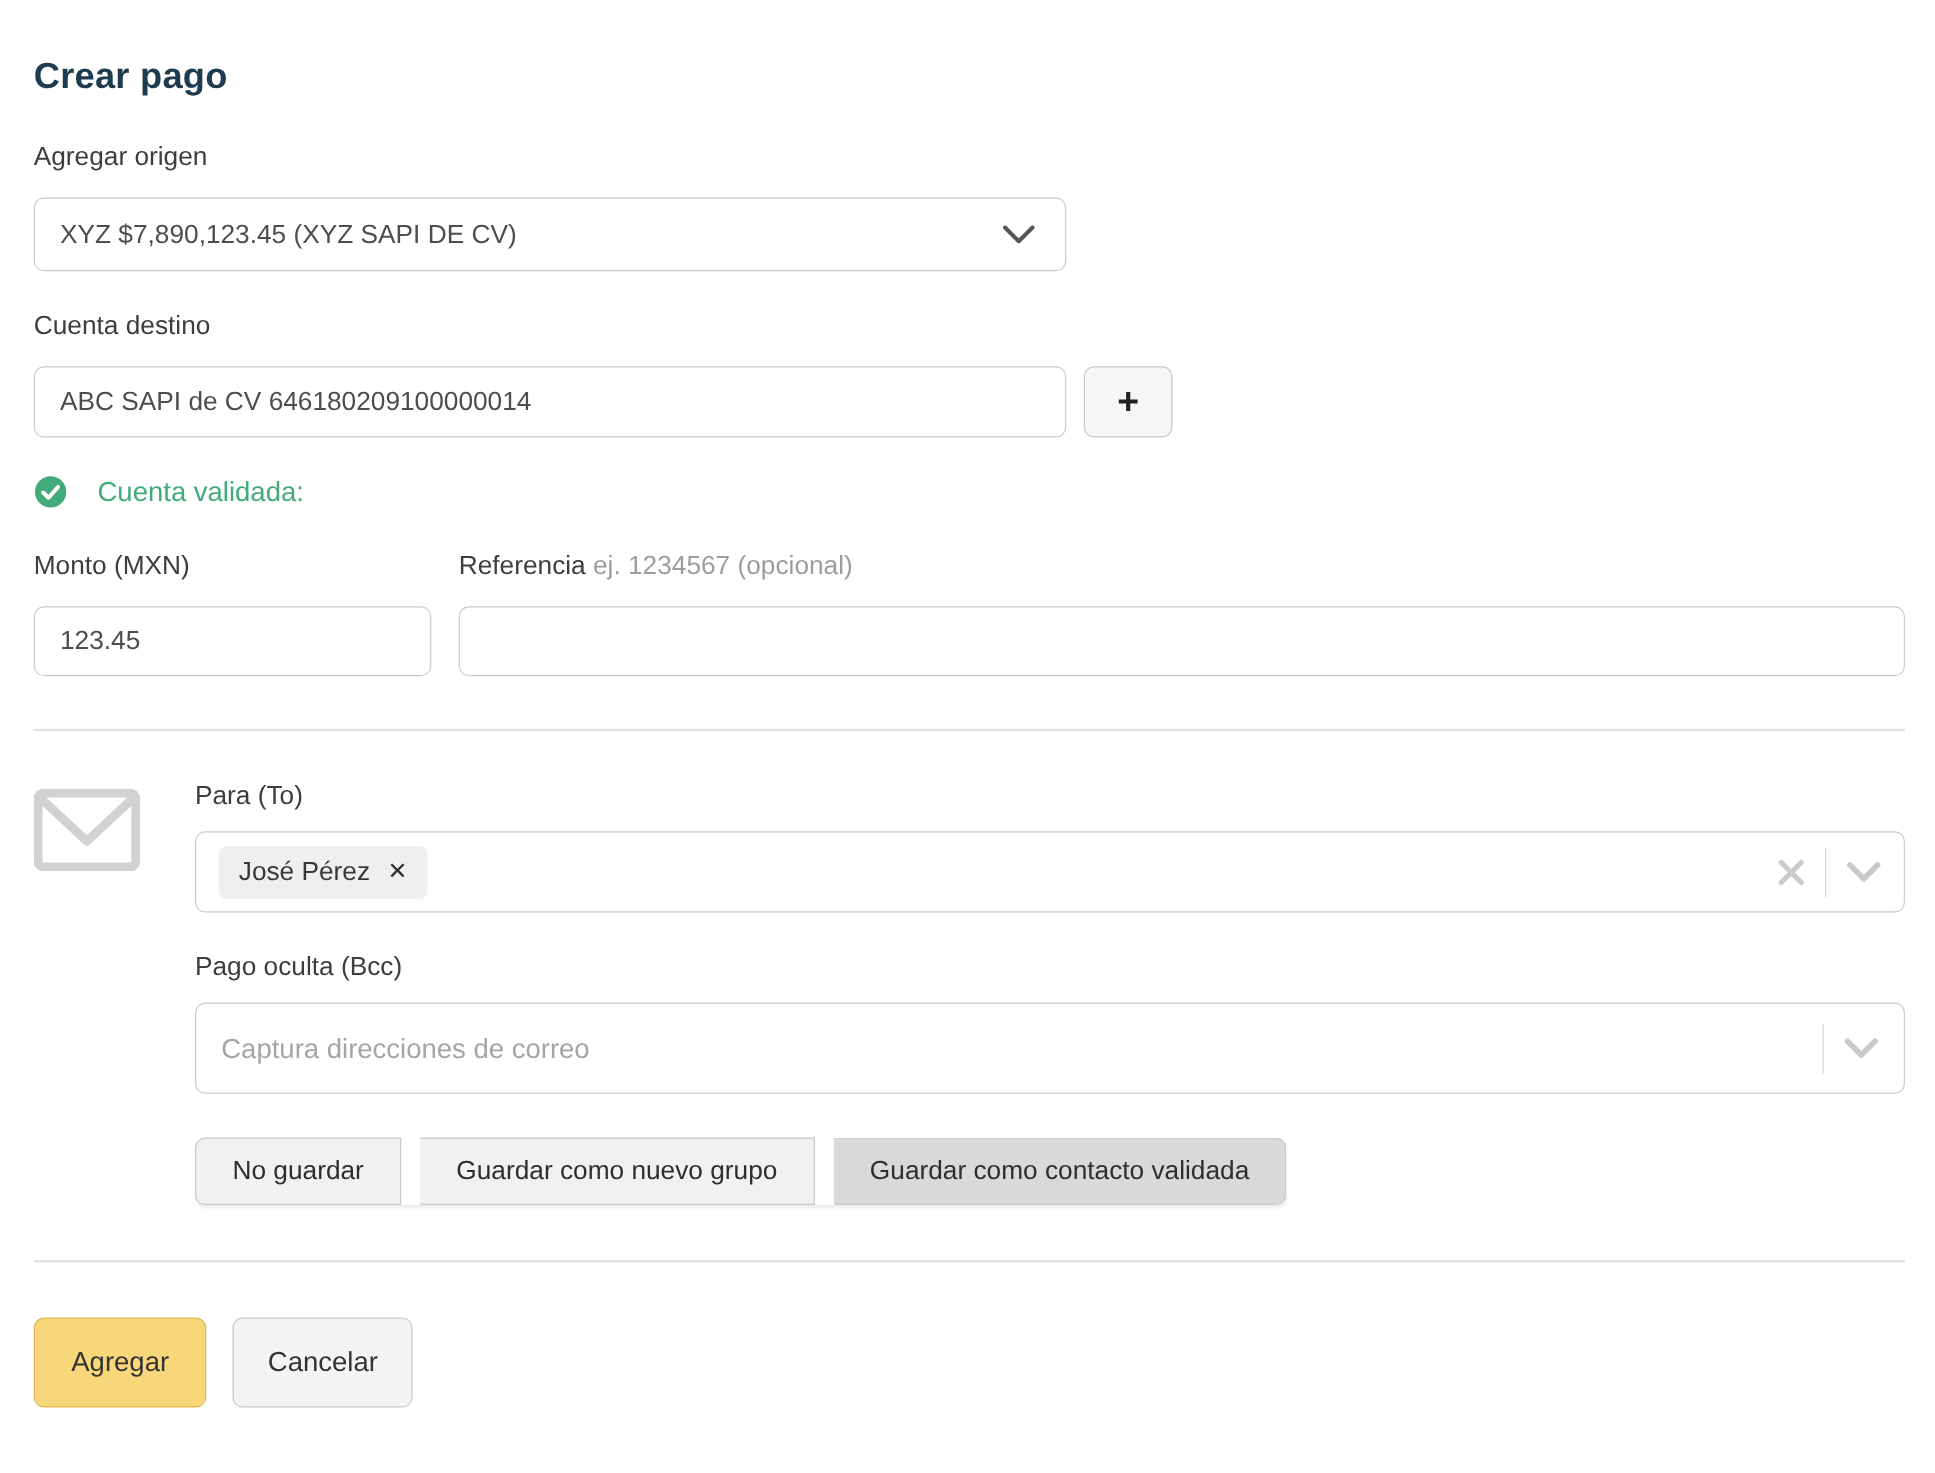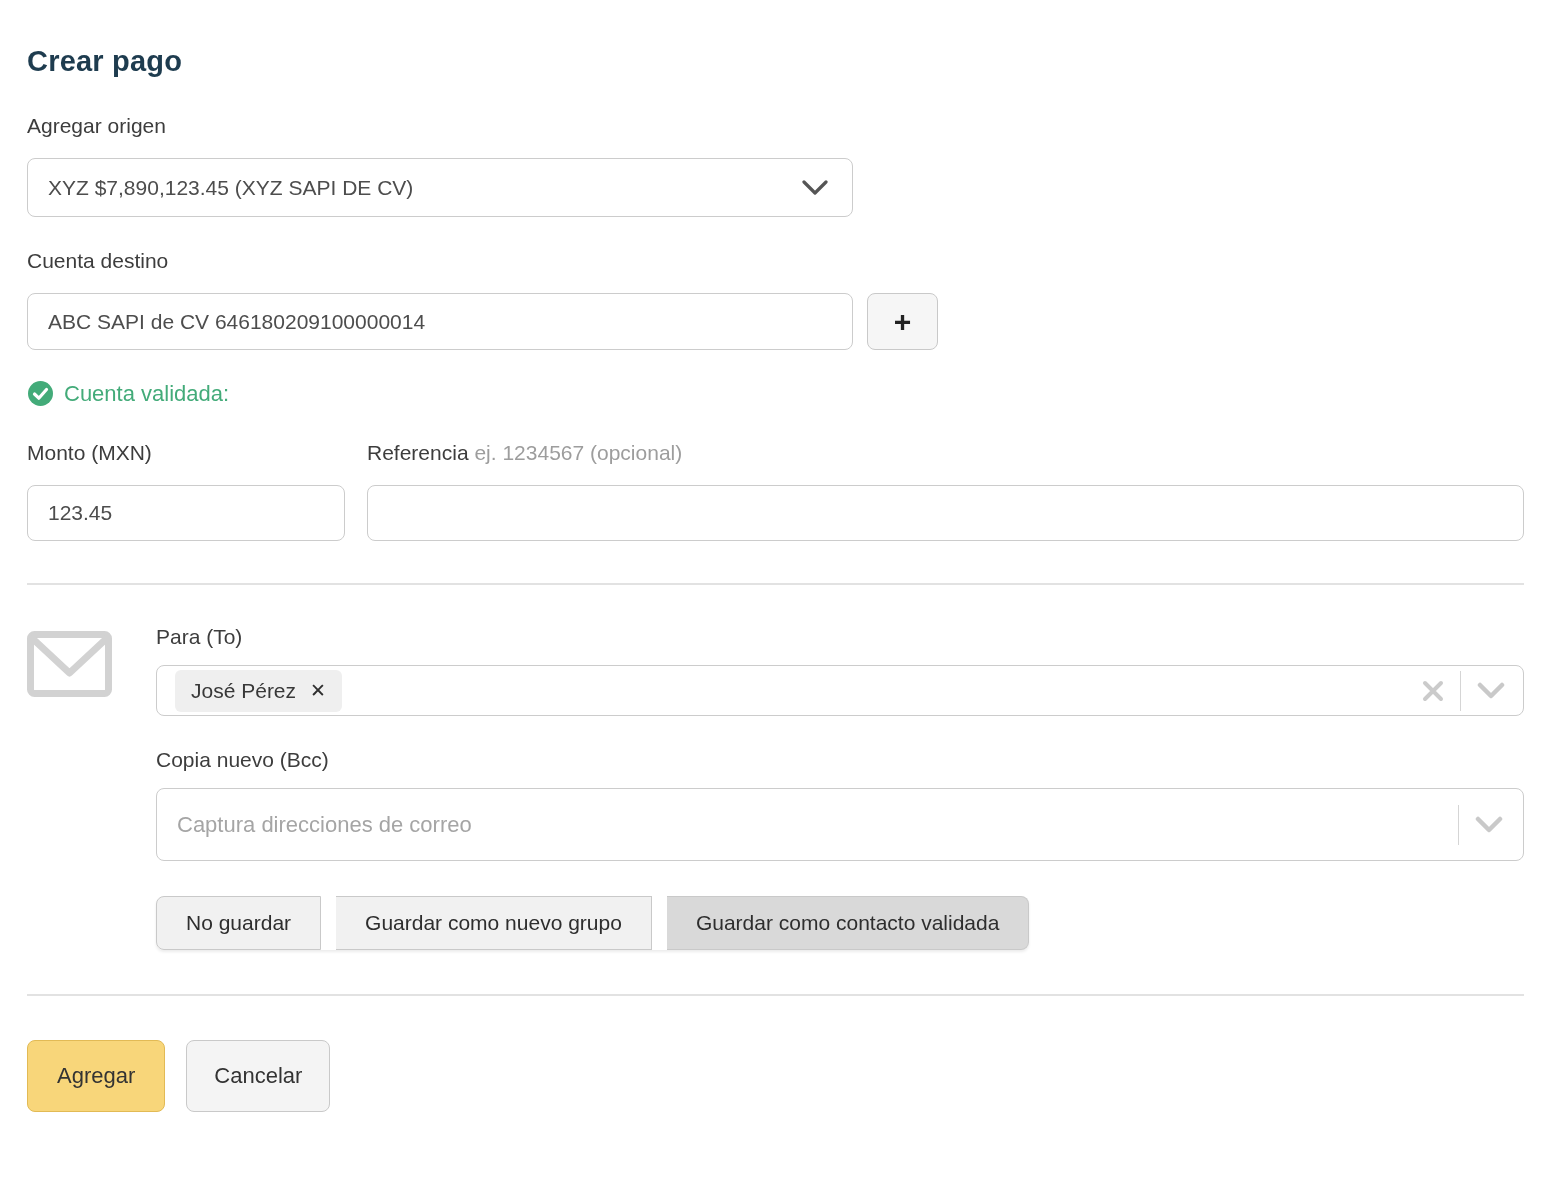--- a/index.html
+++ b/index.html
@@ -30,39 +30,39 @@
 
   .dest-row { display: flex; align-items: flex-start; gap: 14px; margin-bottom: 30px; }
   .dest-input { width: 826px; height: 57px; }
   .plus-button {
     width: 71px; height: 57px; border: 1px solid #c9c9c9; border-radius: 8px;
     background: #f6f6f6; font-size: 30px; font-weight: bold; color: #222;
     display: flex; align-items: center; justify-content: center; cursor: pointer;
     line-height: 1;
   }
 
-  .validated-row { display: flex; align-items: center; gap: 10px; margin-bottom: 34px; }
+  .validated-row { display: flex; align-items: center; gap: 24px; margin-bottom: 34px; }
   .validated-text { font-size: 22px; color: #43ab79; }
 
   .fields-row { display: flex; gap: 22px; margin-bottom: 0; }
   .col-monto { width: 318px; }
   .col-concepto { width: 758px; }
   .col-referencia { flex: 1; }
   .fields-row .input-box { height: 56px; width: 100%; }
 
   .divider { height: 2px; background: #e2e2e2; margin-top: 42px; }
 
   .email-section { display: flex; margin-top: 40px; }
   .envelope-wrap { width: 85px; flex: 0 0 85px; margin-top: 6px; }
   .email-fields { flex: 1; margin-left: 44px; }
   .email-label { font-size: 21px; color: #3d3d3d; margin-bottom: 16px; }
 
   .tag-input {
     border: 1px solid #cccccc; border-radius: 8px; background: #fff;
-    height: 51px; display: flex; align-items: center; padding: 0 18px;
+    height: 65px; display: flex; align-items: center; padding: 0 18px;
   }
   .tag-input .spacer { flex: 1; }
   .chip {
     background: #efefef; border-radius: 6px; padding: 9px 16px;
     font-size: 21px; color: #383838; display: inline-flex; align-items: center; gap: 14px;
   }
   .chip .chip-x { font-size: 19px; font-weight: bold; color: #2e2e2e; cursor: pointer; }
   .ctrl-group { display: flex; align-items: center; gap: 16px; }
   .ctrl-sep { width: 1px; height: 40px; background: #d5d5d5; }
   .icon-btn { cursor: pointer; display: flex; align-items: center; }
@@ -171,21 +171,21 @@
           </span>
           <span class="ctrl-sep"></span>
           <span class="icon-btn">
             <svg width="28" height="17" viewBox="0 0 28 17">
                 <polyline points="3,3 14,14 25,3" fill="none" stroke="#c9c9c9" stroke-width="4.5" stroke-linecap="round" stroke-linejoin="round"></polyline>
               </svg>
           </span>
         </span>
       </div>
 
-      <div class="email-label" style="margin-top:32px">Copia nuevo (Bcc)</div>
+      <div class="email-label" style="margin-top:32px">Pago oculta (Bcc)</div>
       <div class="input-box bcc-input">
         <span class="placeholder">Captura direcciones de correo</span>
         <span class="ctrl-group">
           <span class="ctrl-sep"></span>
           <span class="icon-btn">
             <svg width="28" height="17" viewBox="0 0 28 17">
                 <polyline points="3,3 14,14 25,3" fill="none" stroke="#c9c9c9" stroke-width="4.5" stroke-linecap="round" stroke-linejoin="round"></polyline>
               </svg>
           </span>
         </span>

